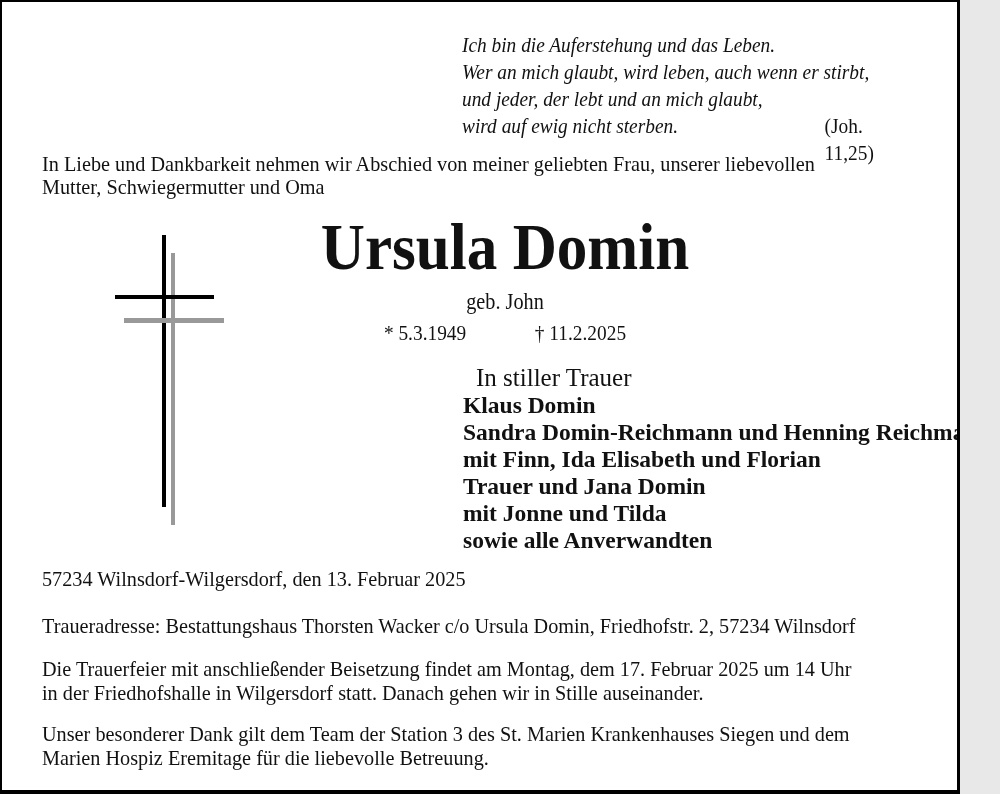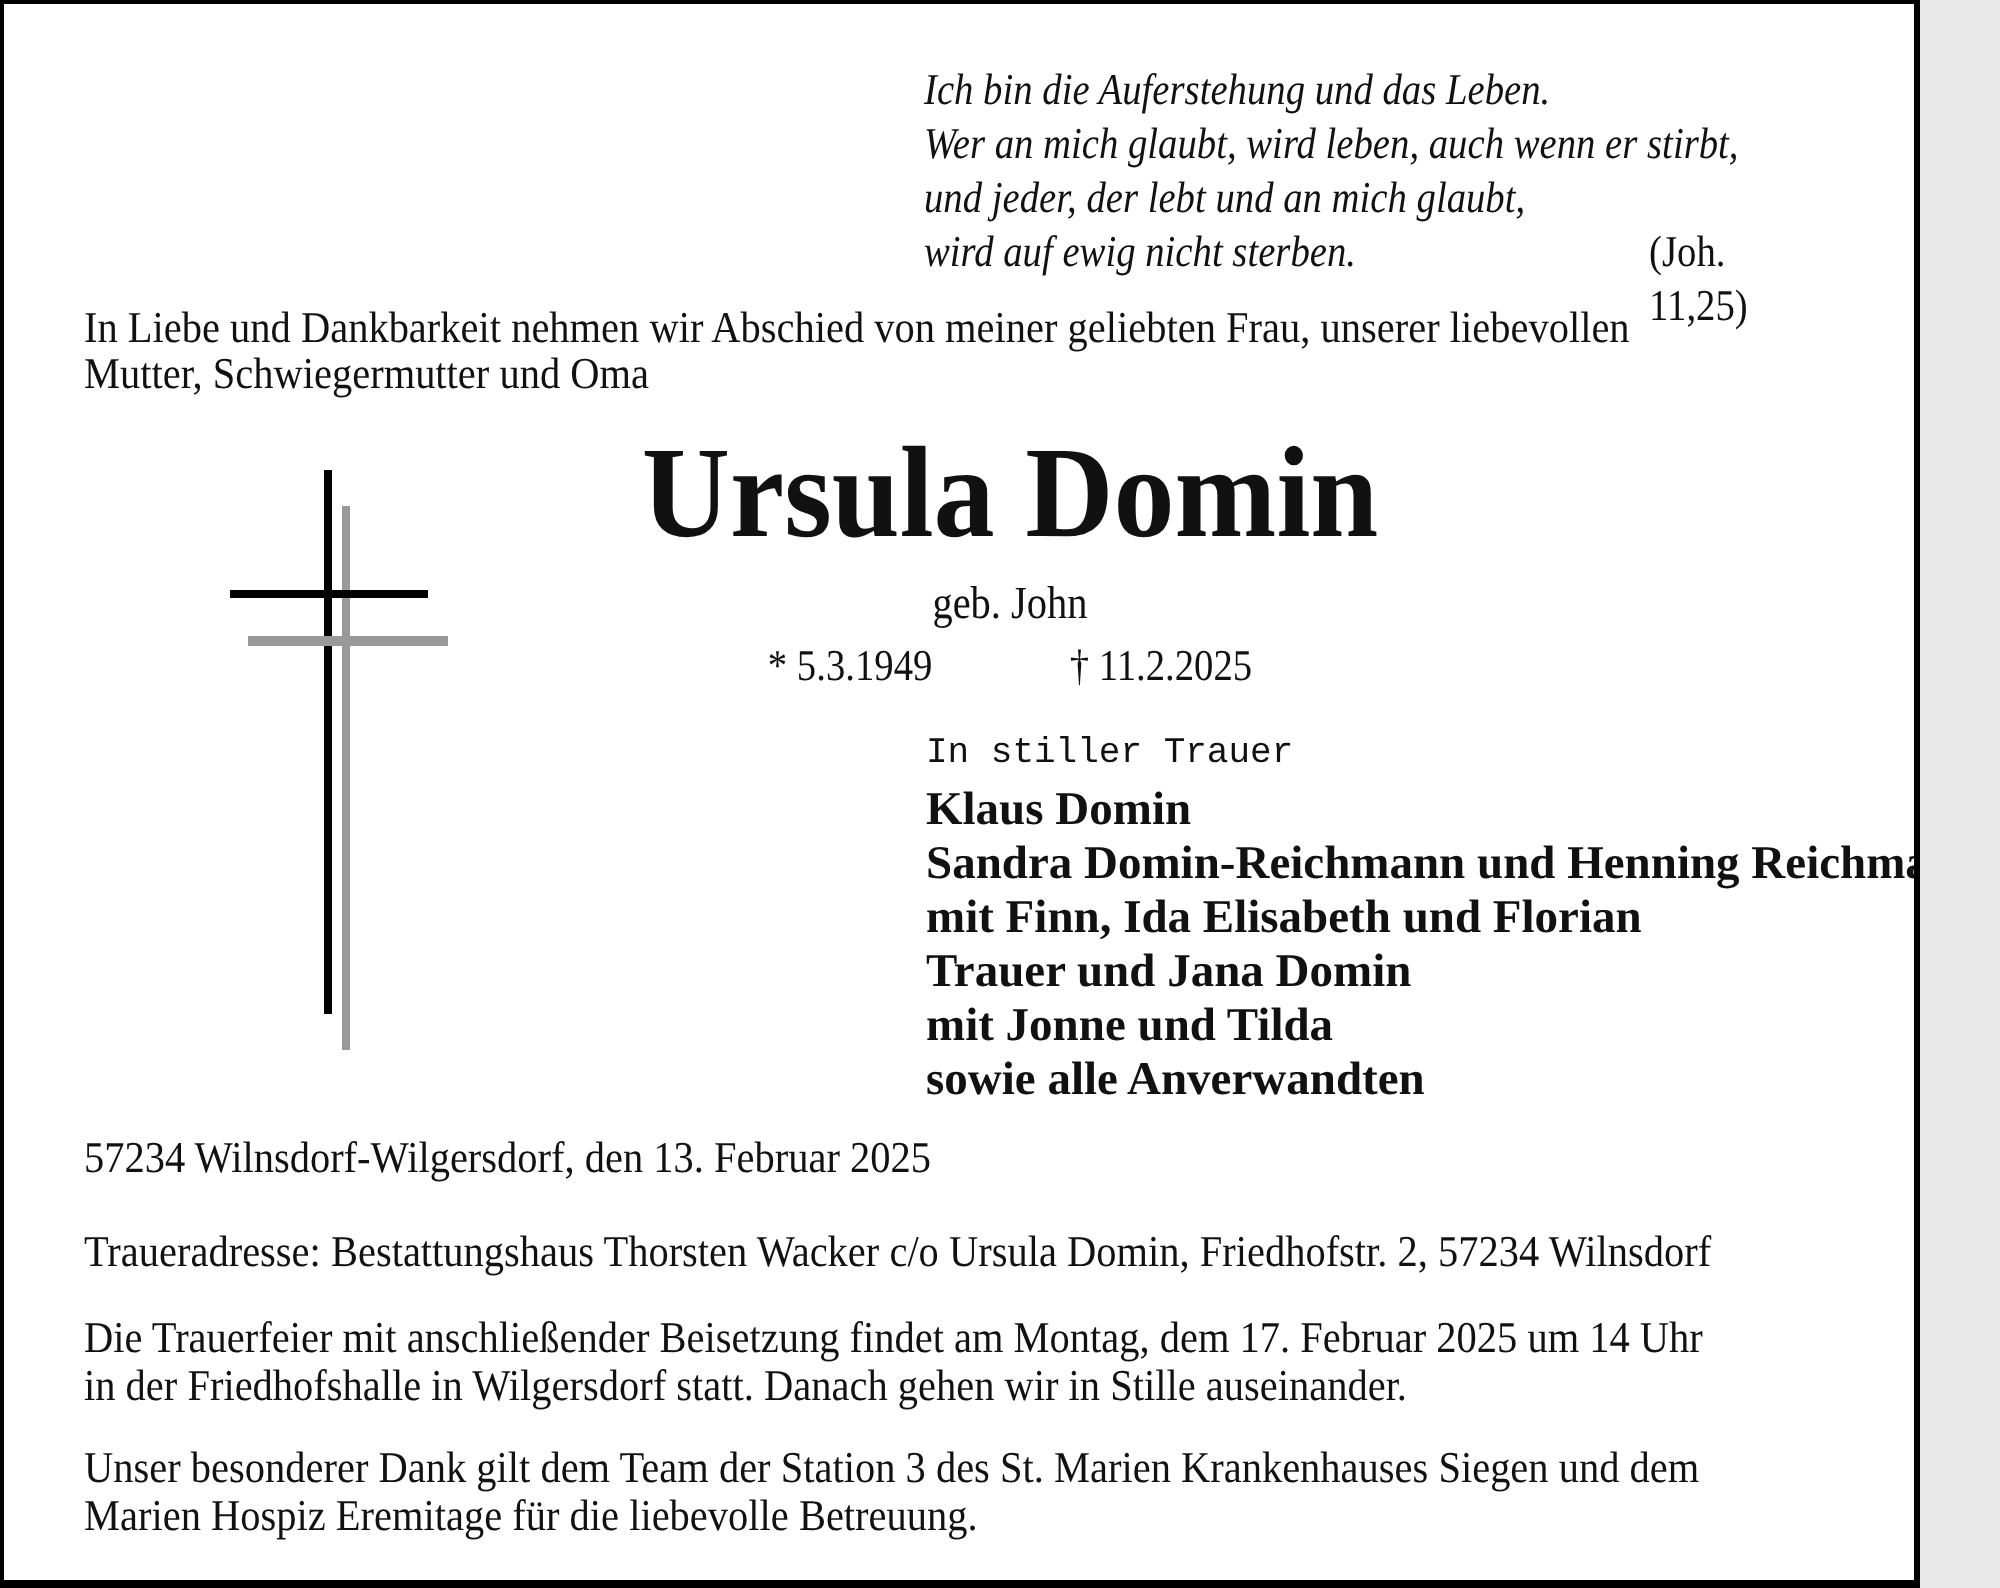--- a/index.html
+++ b/index.html
@@ -63,22 +63,22 @@
   }
   .dates-row {
     position: absolute; left: 0; top: 320px; width: 500px;
     display: flex; justify-content: center; gap: 78px;
     font-size: 22px; line-height: 22px;
     transform: scaleX(0.88); transform-origin: center top;
   }
 
   
   .mourning-heading {
-    left: 461px; top: 364px;
-    font-size: 18px; line-height: 23.5px; font-family: Liberation Mono, monospace;
+    left: 474px; top: 364px;
+    font-size: 25px; line-height: 23.5px;
   }
   .mourning-names {
     left: 461px; top: 390px;
     font-size: 23.5px; line-height: 27px; font-weight: 700;
   }
 
   
   .closing {
     font-size: 22px; line-height: 23.5px;
     transform: scaleX(0.92); transform-origin: left top;

